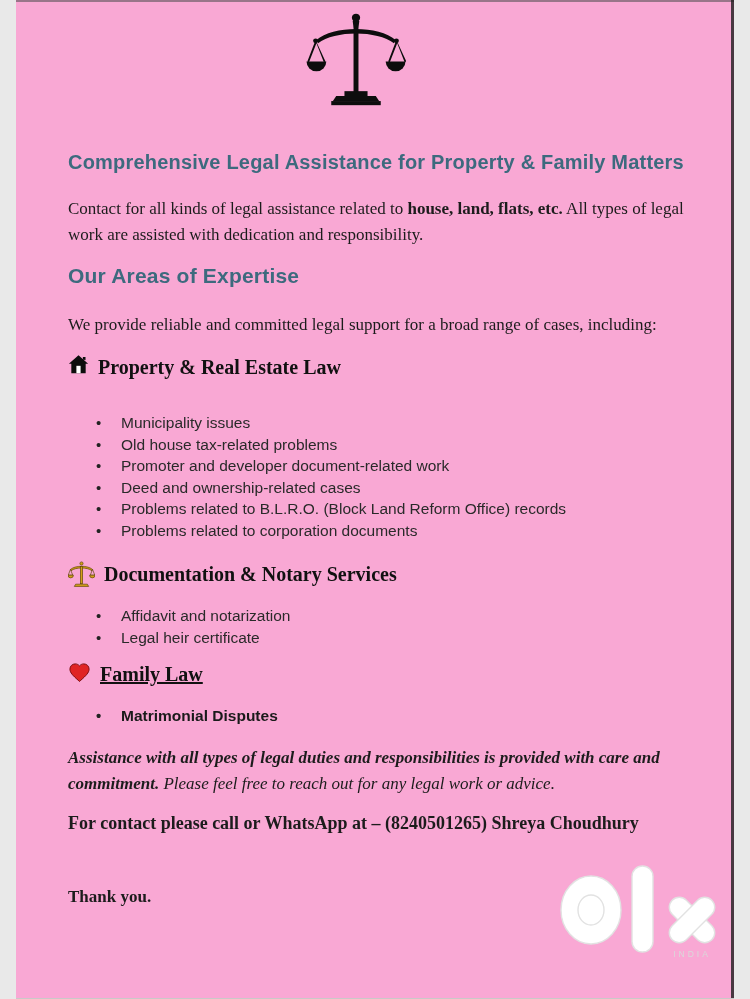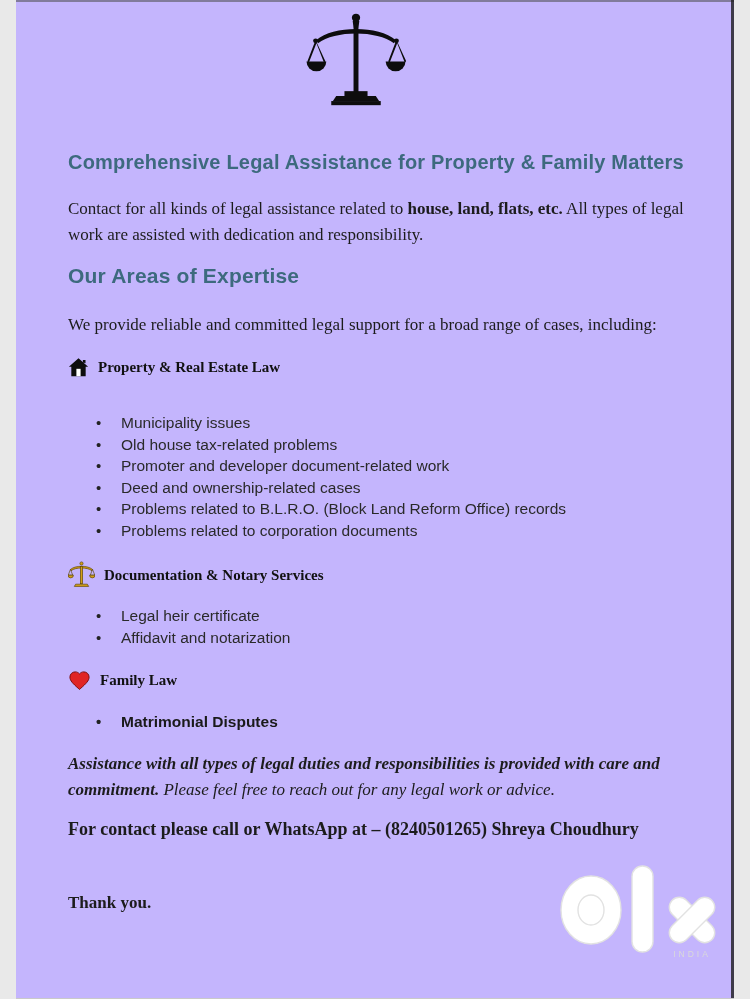--- a/index.html
+++ b/index.html
@@ -1,20 +1,20 @@
 <!DOCTYPE html>
 <html><head>
 <meta charset="utf-8">
 <style>
   html,body{margin:0;padding:0;background:#e9e9e9;}
   .page{
     position:relative;
     width:718px;height:999px;
     margin:0 auto;
-    background:#c4b5fd;
+    background:#f9a8d4;
     overflow:hidden;
     font-family:"Liberation Serif", serif;
     color:#1c1c1c;
   }
   .edge-top{position:absolute;top:0;left:0;width:100%;height:2px;background:#4a4a4a;opacity:.55;}
   .edge-right{position:absolute;top:0;right:0;width:3px;height:100%;background:#1c1c1c;opacity:.8;}
   .edge-bottom{position:absolute;bottom:0;left:0;width:100%;height:1px;background:#c9c9c9;}
   .content{padding:0 20px 0 52px;}
   .icon-header{
     display:flex;justify-content:center;
@@ -33,26 +33,26 @@
     font-size:21px;font-weight:600;letter-spacing:.2px;
     color:#3d6a7e;line-height:24px;
   }
   p.serif{
     margin:22px 0 0 0;
     font-size:17px;line-height:26px;color:#1c1c1c;
   }
   p.serif .b{font-weight:bold;}
   p.expertise-intro{margin-top:24px;}
   .section-head{
-    display:flex;align-items:center;gap:9px;
+    display:flex;align-items:flex-start;gap:9px;
     margin:16px 0 0 0;
-    font-size:15px;font-weight:bold;line-height:26px;color:#111;
+    font-size:20px;font-weight:bold;line-height:26px;color:#111;
   }
   .section-head.s2{margin-top:20px;}
-  .section-head.s3{margin-top:19px;}
+  .section-head.s3{margin-top:13px;text-decoration:underline;}
   .section-head .ic{display:inline-flex;align-items:center;}
   ul.bullets{
     list-style:none;margin:32px 0 0 0;padding:0;
     font-family:"Liberation Sans", sans-serif;
     font-size:15.5px;color:#2a2a2a;
   }
   ul.bullets li{
     position:relative;padding-left:53px;line-height:21.5px;
   }
   ul.bullets li::before{
@@ -146,22 +146,22 @@
             <path d="M96,60 A12,12 0 0 0 120,60 Z"></path>
             <rect x="55" y="22" width="10" height="76"></rect>
             <path d="M34,100 L86,100 L92,110 L28,110 Z"></path>
           </g>
         </svg>
       </span>
       <span>Documentation &amp; Notary Services</span>
     </div>
 
     <ul class="bullets u2">
+      <li>Affidavit and notarization</li>
       <li>Legal heir certificate</li>
-      <li>Affidavit and notarization</li>
     </ul>
 
     <div class="section-head s3">
       <span class="ic">
         <svg width="23" height="23" viewBox="0 0 24 24" aria-hidden="true">
           <path d="M12 21.35l-1.45-1.32C5.4 15.36 2 12.28 2 8.5 2 5.42 4.42 3 7.5 3c1.74 0 3.41.81 4.5 2.09C13.09 3.81 14.76 3 16.5 3 19.58 3 22 5.42 22 8.5c0 3.78-3.4 6.86-8.55 11.54L12 21.35z" fill="#e02424" stroke="#7a0c0c" stroke-width="1"></path>
         </svg>
       </span>
       <span>Family Law</span>
     </div>

